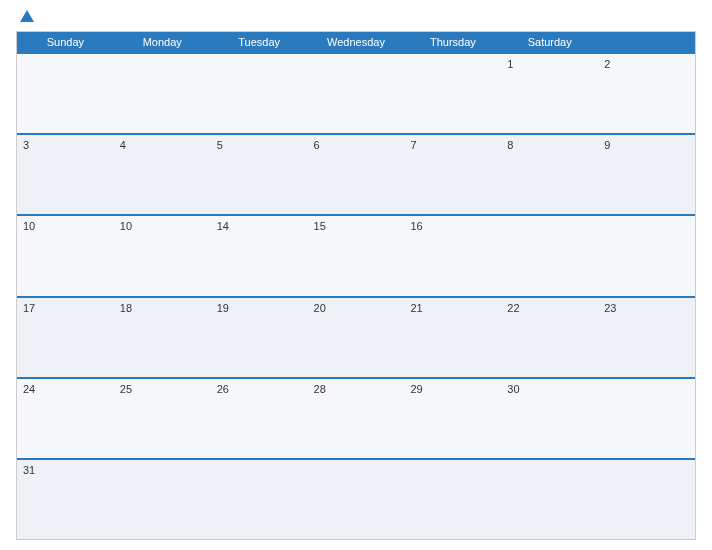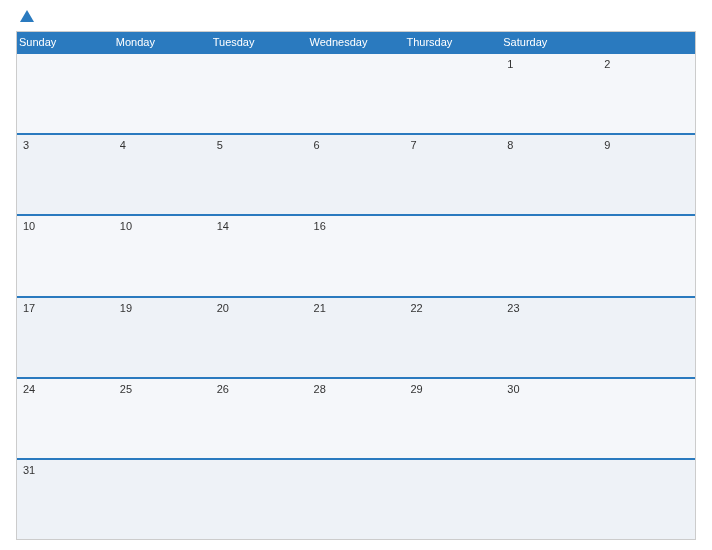--- a/index.html
+++ b/index.html
@@ -73,20 +73,21 @@
       border: 1px solid #ccc;
     }
     .days-header {
       display: grid;
       grid-template-columns: repeat(7, 1fr);
       background: #2a7abf;
     }
     .day-header {
       color: #fff;
       font-size: 11px;
+      text-align: center;
       padding: 4px 2px;
       font-weight: normal;
     }
     .weeks {
       flex: 1;
       display: flex;
       flex-direction: column;
     }
     .week-row {
       display: grid;
@@ -194,26 +195,32 @@
           <div class="day-cell">
             <span class="day-num">10</span>
           </div>
           <div class="day-cell">
             <span class="day-num">10</span>
           </div>
           <div class="day-cell">
             <span class="day-num">14</span>
           </div>
           <div class="day-cell">
+            <span class="day-num">15</span>
+          </div>
+          <div class="day-cell">
             <span class="day-num">16</span>
           </div>
         </div>
         <div class="week-row">
           <div class="day-cell">
             <span class="day-num">17</span>
+          </div>
+          <div class="day-cell">
+            <span class="day-num">18</span>
           </div>
           <div class="day-cell">
             <span class="day-num">19</span>
           </div>
           <div class="day-cell">
             <span class="day-num">20</span>
           </div>
           <div class="day-cell">
             <span class="day-num">21</span>
           </div>

